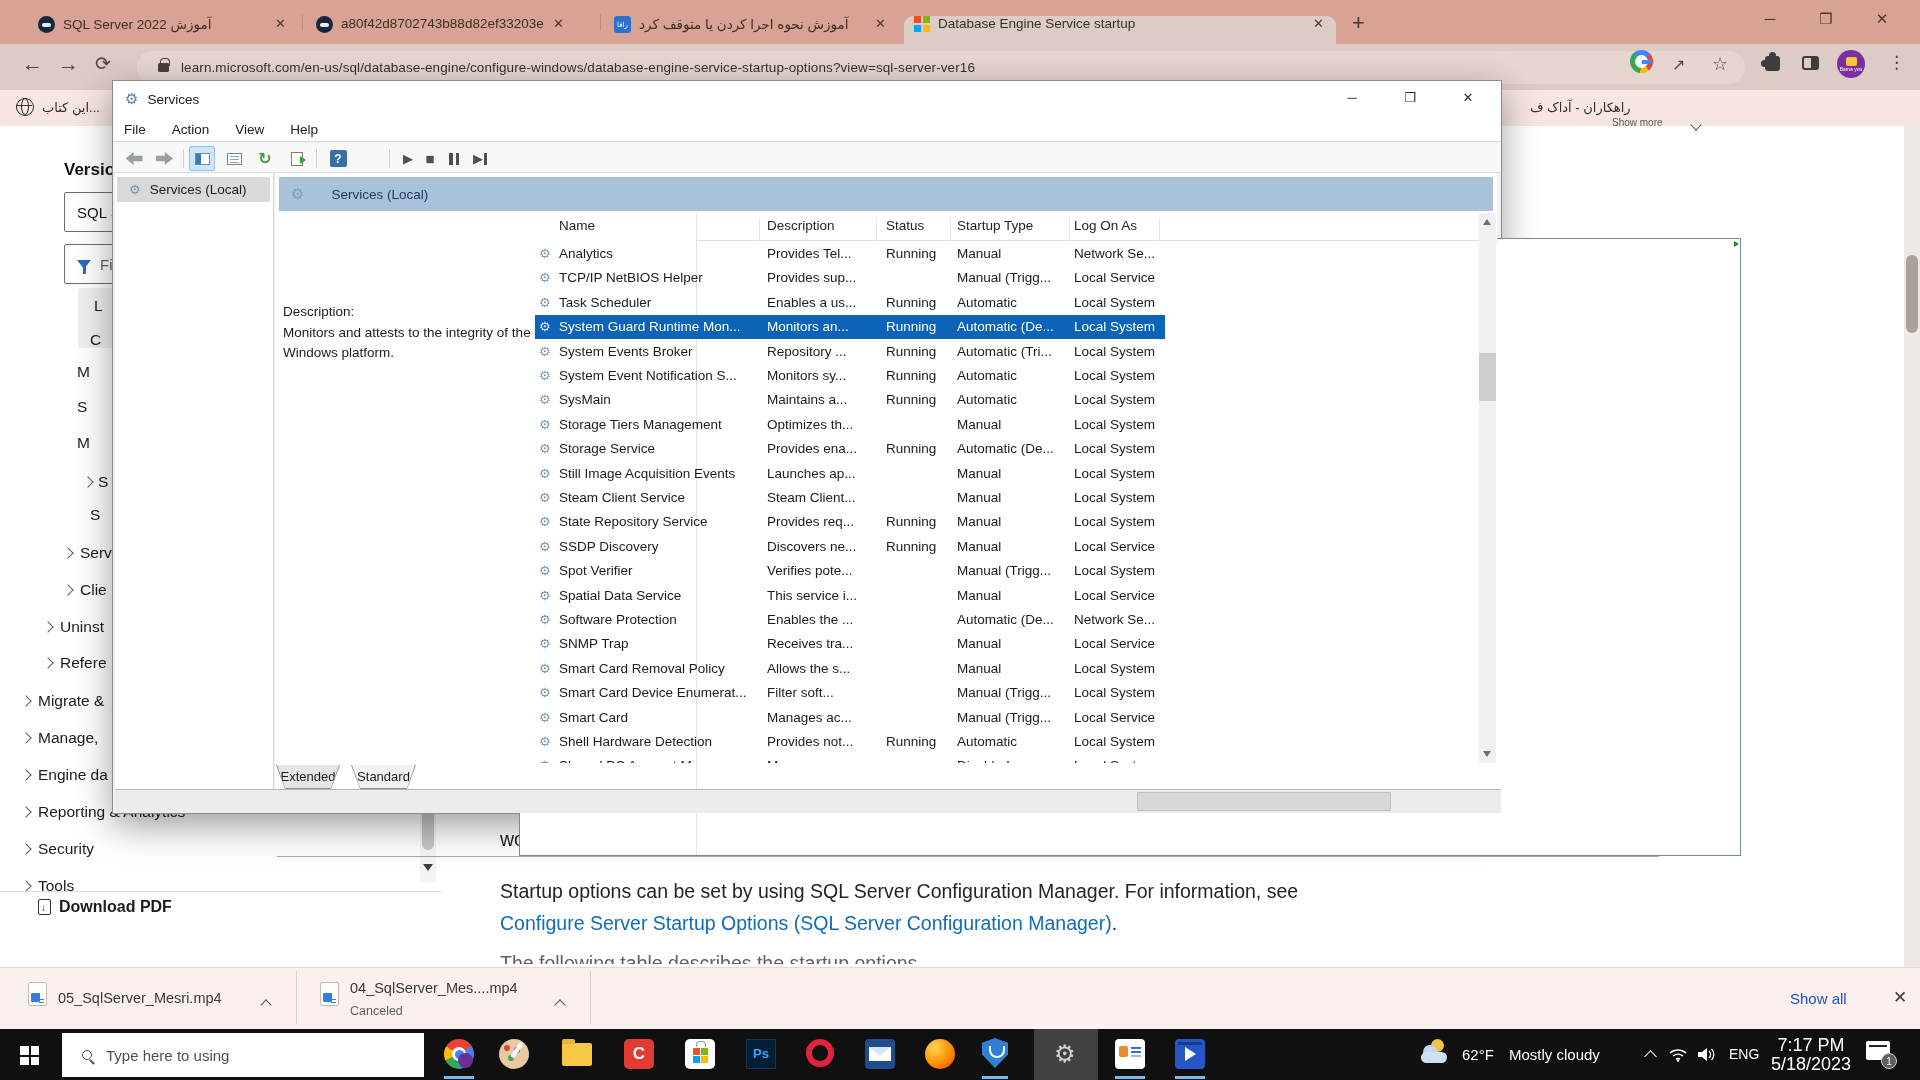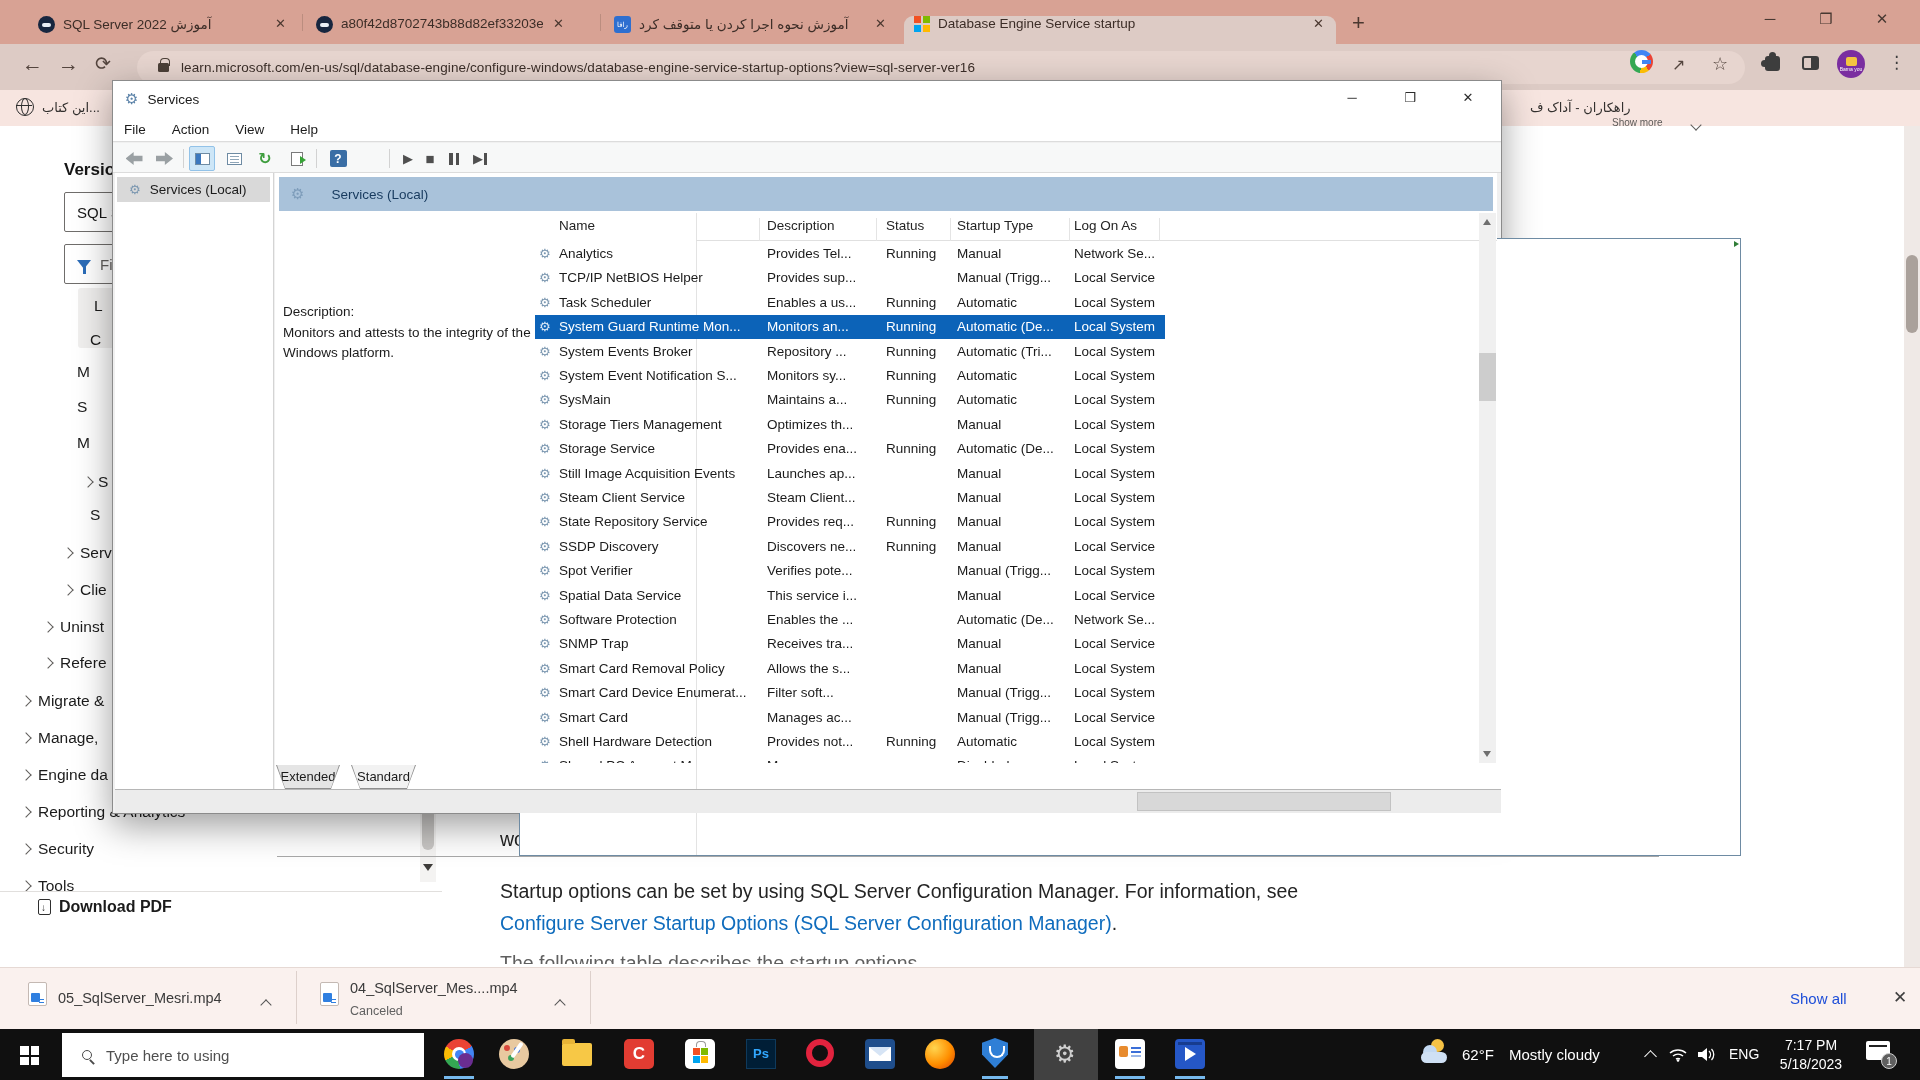--- a/index.html
+++ b/index.html
@@ -180,21 +180,21 @@
 .film{background:#2557c7;border-radius:4px}
 .film::before{content:"";position:absolute;left:10px;top:8px;width:0;height:0;border-left:11px solid #fff;border-top:7px solid transparent;border-bottom:7px solid transparent}
 .film::after{content:"";position:absolute;left:3px;top:3px;width:24px;height:2.5px;background:#173c8f}
 .underl{position:absolute;top:1076px;height:3px;background:#76b9ed}
 .wx{position:absolute;left:1421px;top:1039px;width:30px;height:26px}
 .wx .moon{position:absolute;left:10px;top:0;width:13px;height:13px;border-radius:50%;background:#f6c244}
 .wx .cl1{position:absolute;left:2px;top:6px;width:14px;height:14px;border-radius:50%;background:#c3d9f2}
 .wx .cl2{position:absolute;left:0px;top:13px;width:26px;height:11px;border-radius:6px;background:#cfe0f4}
 .tbw{position:absolute;color:#fff;font-size:15px;white-space:nowrap}
 .trayc{position:absolute;left:1646px;top:1052px;width:9px;height:9px;border-right:1.8px solid #fff;border-bottom:1.8px solid #fff;transform:rotate(-135deg)}
-.clock{position:absolute;left:1770px;top:1036px;width:82px;text-align:center;color:#fff;font-size:14px;line-height:19px}
+.clock{position:absolute;left:1770px;top:1036px;width:82px;text-align:center;color:#fff;font-size:18px;line-height:19px}
 .notif{position:absolute;left:1866px;top:1041px;width:24px;height:19px;background:#fff;border-radius:2px}
 .notif::before{content:"";position:absolute;left:3px;top:4px;width:18px;height:2px;background:#222;box-shadow:0 4px 0 #222,0 8px 0 50%}
 .nbadge{position:absolute;left:1881px;top:1053px;width:16px;height:16px;border-radius:50%;background:#5f5f5f;border:1px solid #cfcfcf;color:#fff;font-size:10px;text-align:center;line-height:15px}
 </style>
 </head>
 <body>
 
 <div id="tabbar">
   <div class="tab" style="left:28px;width:270px">
     <span class="fav dark"></span>

